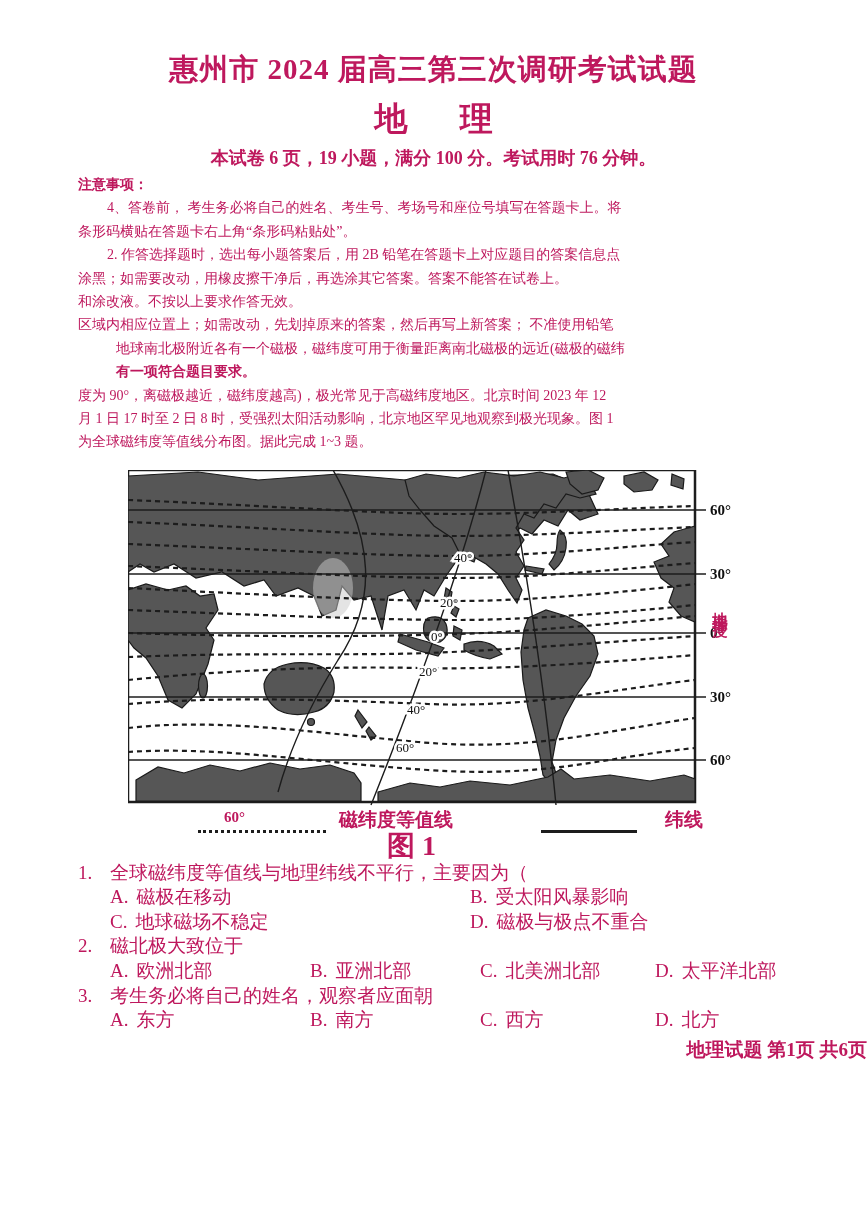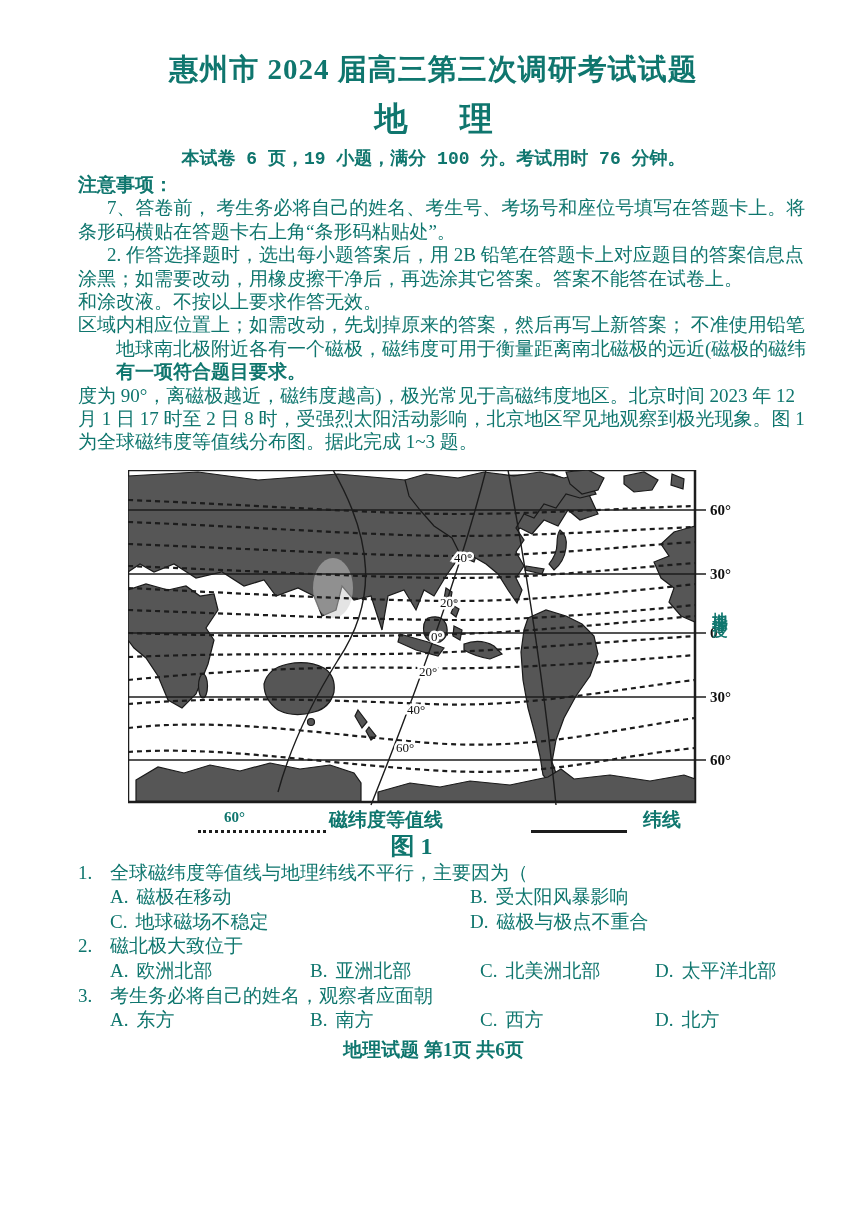--- a/index.html
+++ b/index.html
@@ -1,66 +1,66 @@
 <!DOCTYPE html>
 <html><head>
 <meta charset="utf-8">
 <style>
   html,body{margin:0;padding:0;background:#ffffff;}
-  #paper{position:relative;width:867px;height:1226px;background:#fff;color:#0f766e;
+  #paper{position:relative;width:867px;height:1226px;background:#fff;color:#be185d;
          font-family:"Liberation Serif","DejaVu Serif",serif;overflow:hidden;}
   .center{text-align:center;}
   .exam-title{padding-top:50px;font-size:29px;font-weight:bold;letter-spacing:1px;}
   .subject-title{margin-top:7px;font-size:33px;font-weight:bold;letter-spacing:22px;text-indent:22px;text-align:center;}
-  .info-line{margin-top:4px;font-size:18px;font-weight:bold;font-family:Liberation Mono, monospace;}
-  .bodyblock{margin:3px 75px 16px 78px;font-size:19px;}
+  .info-line{margin-top:4px;font-size:18px;font-weight:bold;}
+  .bodyblock{margin:3px 75px 16px 78px;font-size:14px;}
   .line{height:23.4px;line-height:23.4px;white-space:nowrap;}
   .ind1{padding-left:29px;}
   .ind2{padding-left:38px;}
   .bold{font-weight:bold;}
   
   .figure-wrap{position:relative;margin-top:9px;height:335px;}
   .figure-wrap svg{position:absolute;left:128px;top:0;}
   .axis-label-vert{position:absolute;left:712px;top:130px;writing-mode:vertical-rl;
     font-size:15px;font-weight:bold;letter-spacing:3px;line-height:15px;}
   .legend-row{display:flex;align-items:flex-end;margin:8px 0 0 198px;height:20px;font-size:19px;font-weight:bold;}
   .leg-dashed{position:relative;width:128px;border-bottom:3px dotted #1d1d1d;height:12px;}
   .leg-dashed-val{position:absolute;left:26px;top:-9px;font-size:15px;font-weight:bold;}
-  .leg-dash-label{margin-left:3px;}
+  .leg-dash-label{margin-left:13px;}
   .leg-solid{width:96px;border-bottom:3px solid #1d1d1d;height:12px;margin-left:88px;}
-  .leg-solid-label{margin-left:16px;font-family:Liberation Serif, serif;}
-  .fig-caption{margin-left:128px;width:567px;text-align:center;font-size:24px;font-weight:bold;
+  .leg-solid-label{margin-left:28px;font-family:Liberation Serif, serif;}
+  .fig-caption{margin-left:128px;width:567px;text-align:center;font-size:28px;font-weight:bold;
     height:26px;line-height:26px;}
   
   .questions{margin:2px 75px 0 78px;font-size:19px;}
   .qline{height:24.6px;line-height:24.6px;white-space:nowrap;}
   .qstem{display:flex;}
   .qnum{width:32px;}
   .optrow{display:flex;padding-left:32px;}
   .opt{display:flex;}
   .opt .olabel{margin-right:8px;}
   .w2col{width:360px;}
   .c1{width:200px;}.c2{width:170px;}.c3{width:175px;}
-  .footer{margin-top:4px;text-align:center;font-size:19px;font-weight:bold;}
+  .footer{margin-top:4px;text-align:right;font-size:19px;font-weight:bold;}
   svg text{font-family:"Liberation Serif","DejaVu Serif",serif;}
   .iso-label{font-size:13px;paint-order:stroke;stroke:#ffffff;stroke-width:5px;fill:#111;}
   .tick-label{font-size:15px;font-weight:bold;fill:#111;}
 </style>
 </head>
 <body>
 
 <div id="paper">
 
   <div class="exam-title center">惠州市 2024 届高三第三次调研考试试题</div>
   <div class="subject-title center">地 理</div>
   <div class="info-line center">本试卷 6 页，19 小题，满分 100 分。考试用时 76 分钟。</div>
 
   <div class="bodyblock">
     <div class="line bold">注意事项：</div>
-    <div class="line ind1">7、答卷前， 考生务必将自己的姓名、考生号、考场号和座位号填写在答题卡上。将</div>
+    <div class="line ind1">4、答卷前， 考生务必将自己的姓名、考生号、考场号和座位号填写在答题卡上。将</div>
     <div class="line">条形码横贴在答题卡右上角“条形码粘贴处”。</div>
     <div class="line ind1">2.  作答选择题时，选出每小题答案后，用 2B 铅笔在答题卡上对应题目的答案信息点</div>
     <div class="line">涂黑；如需要改动，用橡皮擦干净后，再选涂其它答案。答案不能答在试卷上。</div>
     <div class="line">和涂改液。不按以上要求作答无效。</div>
     <div class="line">区域内相应位置上；如需改动，先划掉原来的答案，然后再写上新答案； 不准使用铅笔</div>
     <div class="line ind2">地球南北极附近各有一个磁极，磁纬度可用于衡量距离南北磁极的远近(磁极的磁纬</div>
     <div class="line bold ind2">有一项符合题目要求。</div>
     <div class="line">度为 90°，离磁极越近，磁纬度越高)，极光常见于高磁纬度地区。北京时间 2023 年 12</div>
     <div class="line">月 1 日 17 时至 2 日 8 时，受强烈太阳活动影响，北京地区罕见地观察到极光现象。图 1</div>
     <div class="line">为全球磁纬度等值线分布图。据此完成 1~3 题。</div>

